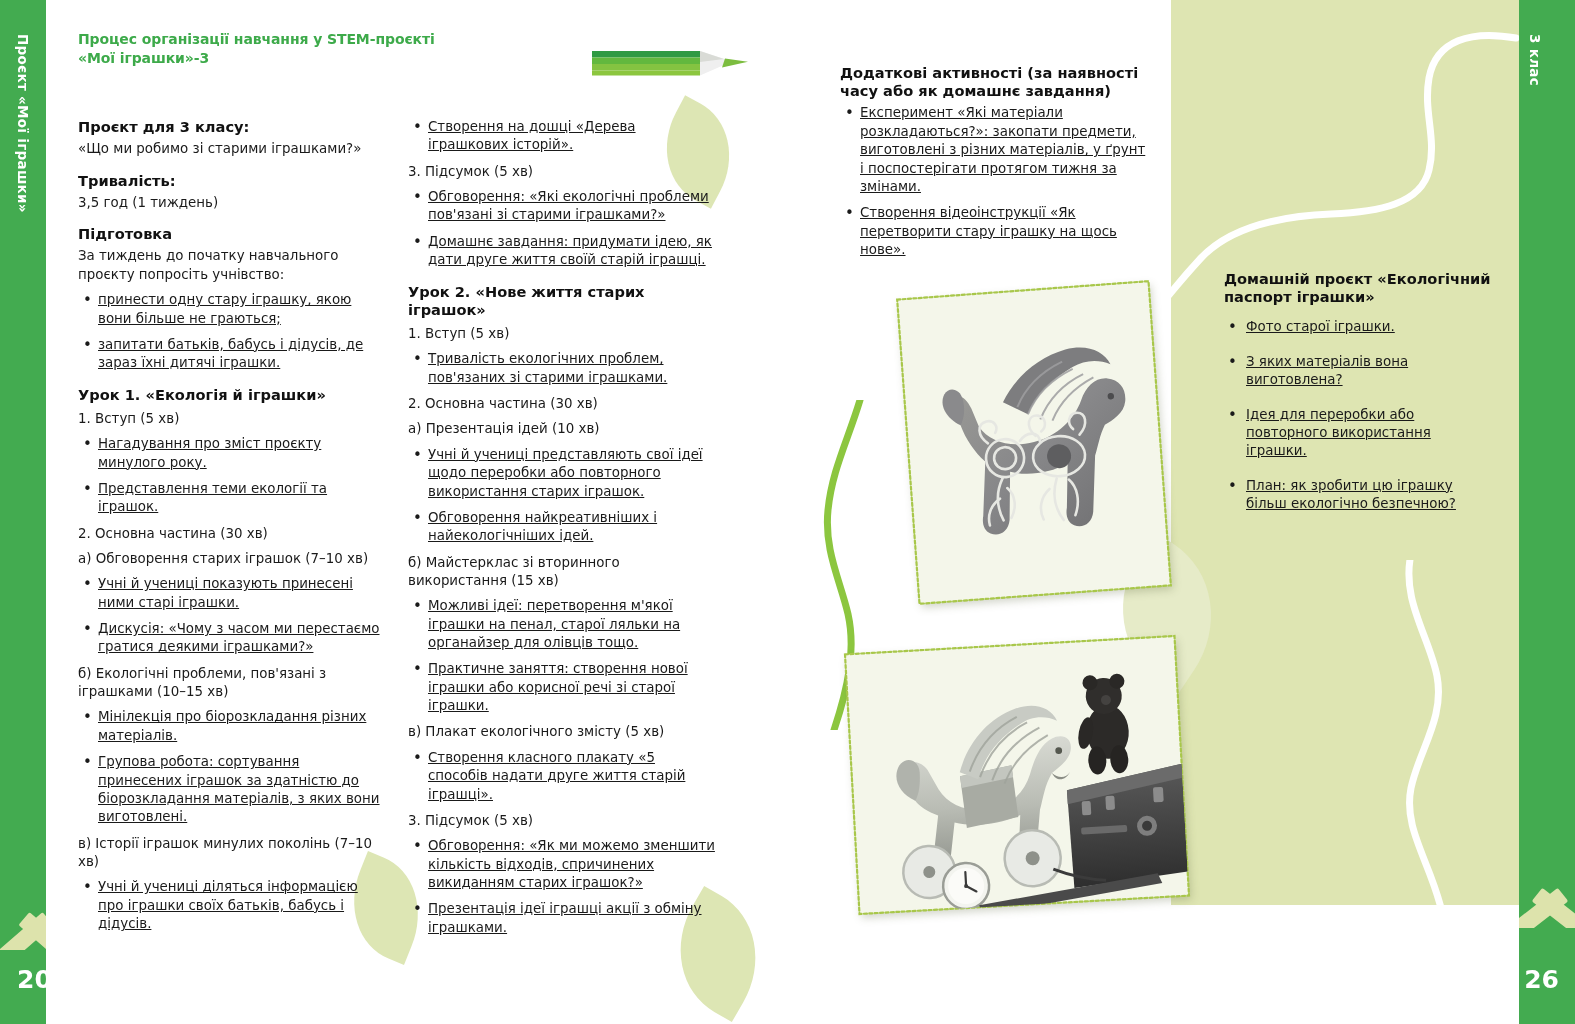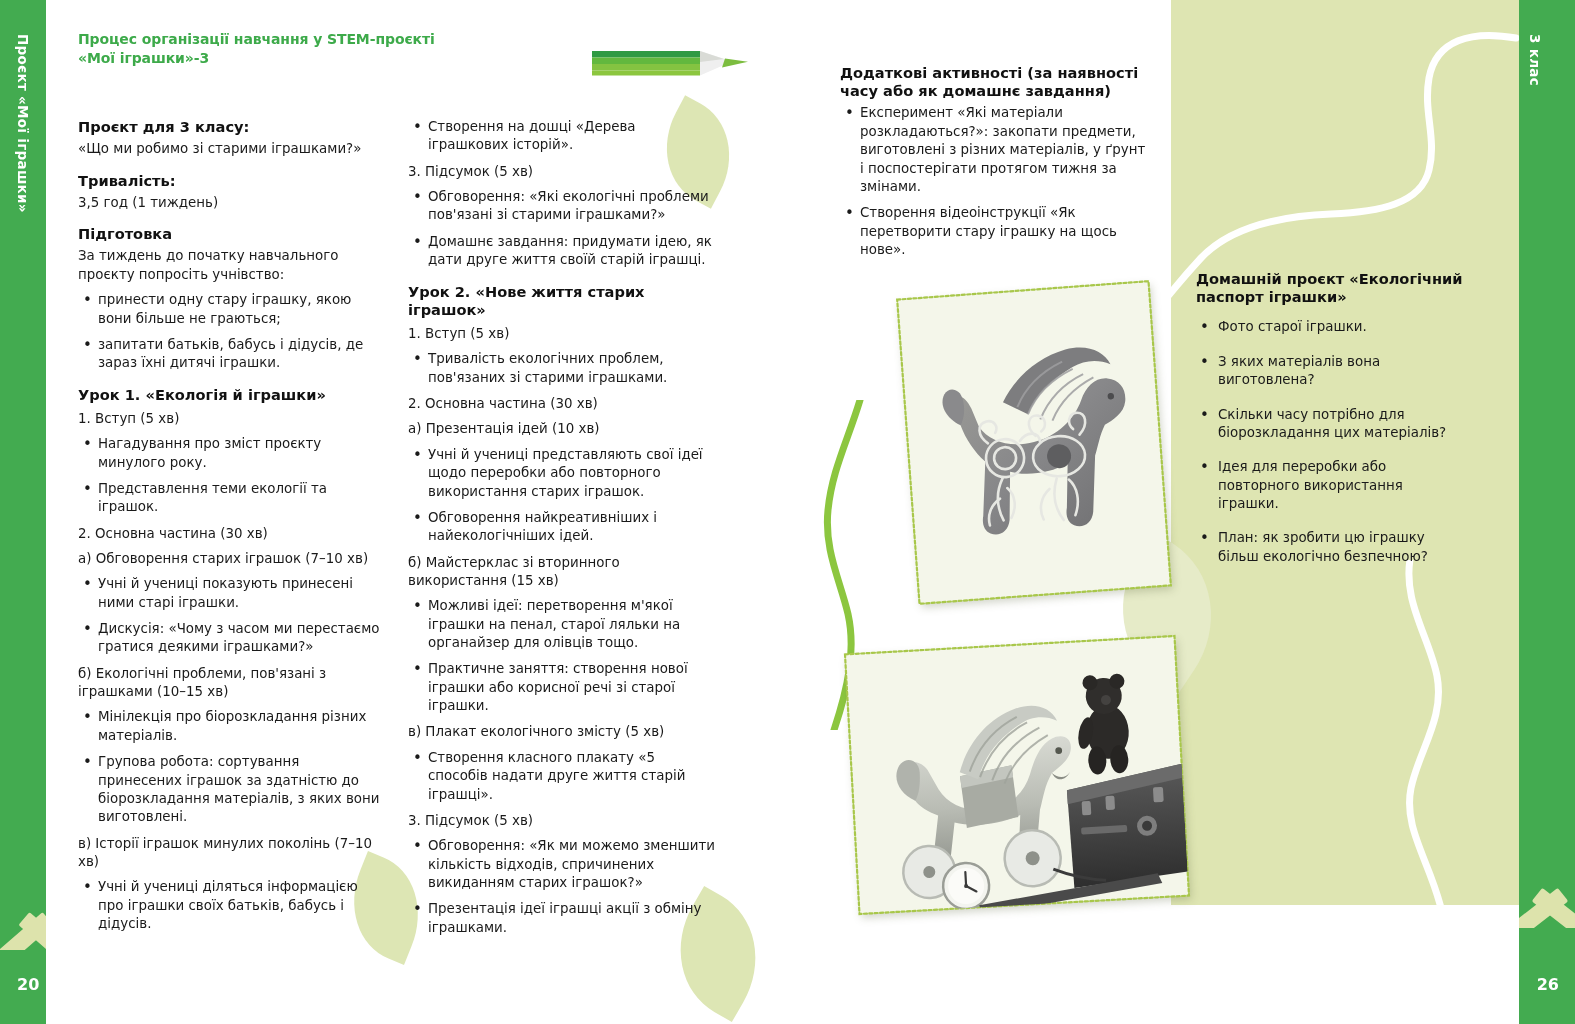--- a/index.html
+++ b/index.html
@@ -71,21 +71,21 @@
     transform: rotate(-38deg); transform-origin: 100% 50%;
   }
   .chevron.right::after {
     width: 78px; left: 46px; top: 20px;
     transform: rotate(38deg); transform-origin: 0 50%;
   }
 
   .page-num {
     position: absolute;
     color: #ffffff;
-    font-size: 16px;
+    font-size: 25px;
     font-weight: 700;
   }
   .page-num.left  { left: 17px;  bottom: 30px; }
   .page-num.right { right: 16px; bottom: 30px; }
 
   
   .right-panel {
     position: absolute;
     left: 1171px; top: 0;
     width: 348px; height: 905px;
@@ -127,21 +127,21 @@
   
   .col {
     position: absolute;
     font-size: 13.4px;
     line-height: 1.36;
     color: #1a1a1a;
   }
   .col-1 { left: 78px;  top: 118px; width: 302px; }
   .col-2 { left: 408px; top: 118px; width: 310px; }
   .col-3 { left: 840px; top: 64px;  width: 312px; }
-  .col-4 { left: 1196px; top: 270px; width: 270px; }
+  .col-4 { left: 1224px; top: 270px; width: 270px; }
 
   h3.sec {
     font-size: 14.6px;
     font-weight: 700;
     line-height: 1.25;
     margin: 13px 0 6px;
     color: #111;
   }
   h3.sec:first-child { margin-top: 0; }
   h3.sec.tight { margin-bottom: 4px; }
@@ -150,20 +150,21 @@
     margin: 0 0 7px;
     line-height: 1.37;
   }
 
   ul.bl { list-style: none; margin: 0 0 2px; padding: 0; }
   ul.bl li {
     position: relative;
     padding-left: 20px;
     margin-bottom: 8px;
     line-height: 1.37;
+    text-decoration: underline;
   }
   ul.bl li::before {
     content: "•";
     position: absolute;
     left: 5px; top: -1px;
     font-size: 15px;
     line-height: 1.37;
   }
   .col-4 ul.bl li { margin-bottom: 16px; padding-left: 22px; margin-top: 12px; }
   .col-4 ul.bl li::before { left: 4px; }
@@ -332,21 +333,20 @@
       <li>Експеримент «Які матеріали розкладаються?»: закопати предмети, виготовлені з різних матеріалів, у ґрунт і поспостерігати протягом тижня за змінами.</li>
       <li>Створення відеоінструкції «Як перетворити стару іграшку на щось нове».</li>
     </ul>
   </div>
 
   <div class="col col-4">
     <h3 class="sec tight">Домашній проєкт «Екологічний паспорт іграшки»</h3>
     <ul class="bl">
       <li>Фото старої іграшки.</li>
       <li>З яких матеріалів вона виготовлена?</li>
-      <li>Скільки часу потрібно для біорозкладання цих матеріалів?</li>
       <li>Ідея для переробки або повторного використання іграшки.</li>
       <li>План: як зробити цю іграшку більш екологічно безпечною?</li>
     </ul>
   </div>
 
   <svg class="vine" viewBox="0 0 70 330">
     <path d="M42 0 C 30 40 14 70 10 110 C 6 150 22 180 30 214
              C 38 250 30 288 16 330" fill="none" stroke="#8cc63f" stroke-width="7" stroke-linecap="round"></path>
   </svg>
 

